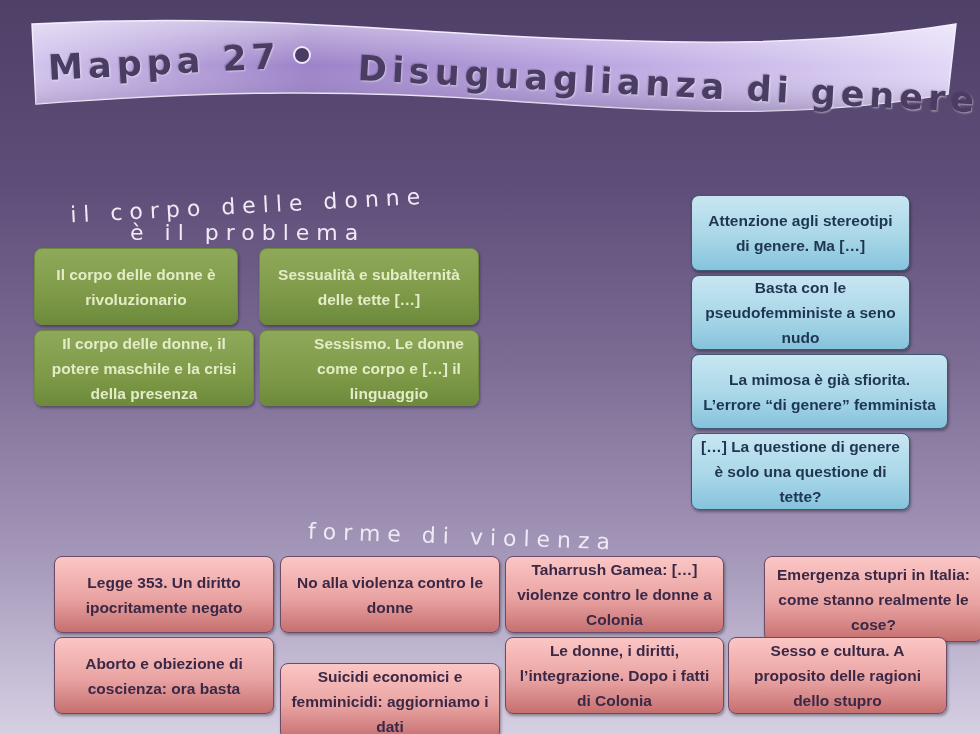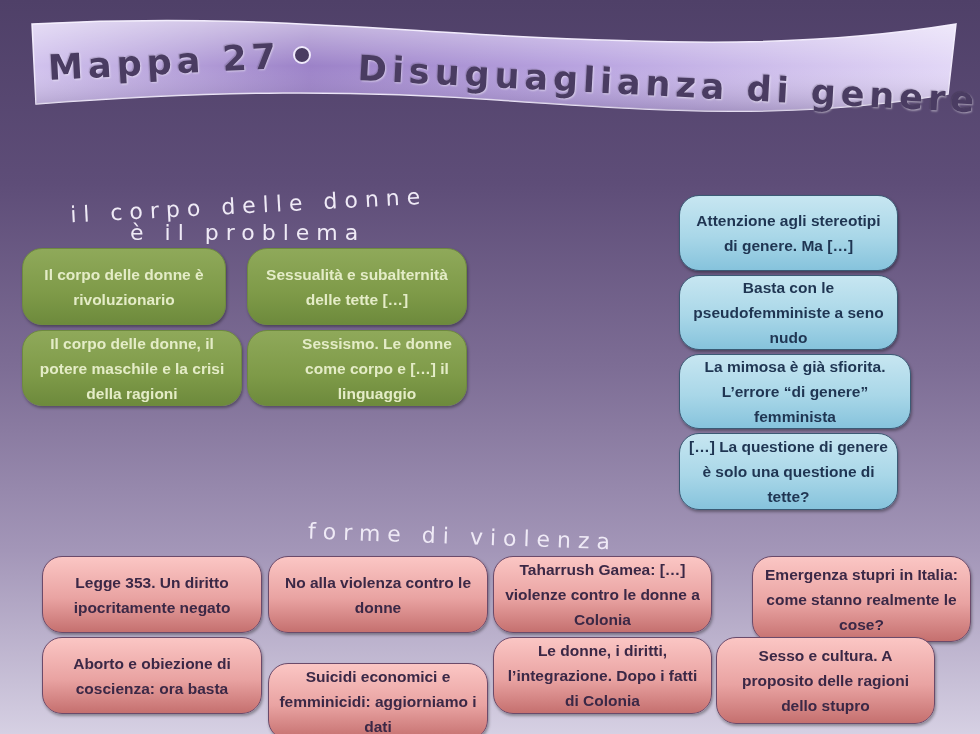--- a/index.html
+++ b/index.html
@@ -23,25 +23,26 @@
   }
   .bullet-dot {
     position: absolute; width: 14px; height: 14px; border-radius: 50%;
     background: #4a3c62; border: 2px solid #efe9fb;
   }
   .heading {
     position: absolute; color: #efeaf6; font-family: "DejaVu Sans", sans-serif;
     font-weight: normal; white-space: nowrap; font-size: 22px; letter-spacing: 7px;
   }
   .box {
-    position: absolute; border-radius: 20px; box-sizing: border-box;
+    position: absolute; border-radius: 8px; box-sizing: border-box;
     display: flex; align-items: center; justify-content: center; text-align: center;
     font-family: "Liberation Sans", sans-serif; font-weight: bold; font-size: 15.5px;
     line-height: 25px; padding: 0 8px; cursor: pointer;
     box-shadow: 1px 2px 3px rgba(0,0,0,0.35);
+    margin-left: 12px;
   }
   .green {
     background: linear-gradient(180deg, #8fa95a 0%, #7e9a48 60%, #6d8a3c 100%);
     color: #e4ecc7; border: 1px solid #6e8a3f;
   }
   .blue {
     background: linear-gradient(180deg, #c7e6f1 0%, #a9d7e8 55%, #86c3dc 100%);
     color: #1f3552; border: 1px solid #3b5a74;
   }
   .red {
@@ -75,32 +76,32 @@
     <span class="bullet-dot" style="left:265px; top:38px;"></span>
     <span class="bt" style="left:330px; top:40px; transform: rotate(3deg); transform-origin: left center; font-size:35px;">Disuguaglianza di genere</span>
   </div>
 </div>
 
 <div class="heading" style="left:70px; top:193px; transform: rotate(-3deg);">il corpo delle donne</div>
 <div class="heading" style="left:130px; top:220px;">è il problema</div>
 
 <div class="box green" style="left:22px; top:248px; width:204px; height:77px;">Il corpo delle donne è rivoluzionario</div>
 <div class="box green" style="left:247px; top:248px; width:220px; height:77px;">Sessualità e subalternità delle tette […]</div>
-<div class="box green" style="left:22px; top:330px; width:220px; height:76px;">Il corpo delle donne, il potere maschile e la crisi della ragioni</div>
+<div class="box green" style="left:22px; top:330px; width:220px; height:76px;">Il corpo delle donne, il potere maschile e la crisi della presenza</div>
 <div class="box green" style="left:247px; top:330px; width:220px; height:76px;padding-left:48px;">Sessismo. Le donne come corpo e […] il linguaggio</div>
 
 <div class="heading" style="left:738px; top:158px;margin-top:42px;">derive</div>
 
 <div class="box blue" style="left:679px; top:195px; width:219px; height:76px;">Attenzione agli stereotipi di genere. Ma […]</div>
 <div class="box blue" style="left:679px; top:275px; width:219px; height:75px;">Basta con le pseudofemministe a seno nudo</div>
-<div class="box blue" style="left:679px; top:354px; width:232px; height:75px;">La mimosa è già sfiorita. L’errore “di genere” femminista</div>
+<div class="box blue" style="left:679px; top:354px; width:257px; height:75px;">La mimosa è già sfiorita. L’errore “di genere” femminista</div>
 <div class="box blue" style="left:679px; top:433px; width:219px; height:77px;">[…] La questione di genere è solo una questione di tette?</div>
 
 <div class="heading" style="left:308px; top:524px; transform: rotate(2deg);">forme di violenza</div>
 
 <div class="box red" style="left:42px; top:556px; width:220px; height:77px;">Legge 353. Un diritto ipocritamente negato</div>
 <div class="box red" style="left:268px; top:556px; width:220px; height:77px;">No alla violenza contro le donne</div>
 <div class="box red" style="left:493px; top:556px; width:219px; height:77px;">Taharrush Gamea: […] violenze contro le donne a Colonia</div>
 <div class="box red" style="left:752px; top:556px; width:219px; height:86px;">Emergenza stupri in Italia: come stanno realmente le cose?</div>
 <div class="box red" style="left:42px; top:637px; width:220px; height:77px;">Aborto e obiezione di coscienza: ora basta</div>
 <div class="box red" style="left:268px; top:663px; width:220px; height:77px;">Suicidi economici e femminicidi: aggiorniamo i dati</div>
 <div class="box red" style="left:493px; top:637px; width:219px; height:77px;text-align:center;">Le donne, i diritti, l’integrazione. Dopo i fatti di Colonia</div>
-<div class="box red" style="left:716px; top:637px; width:219px; height:87px;">Sesso e cultura. A proposito delle ragioni dello stupro</div>
+<div class="box red" style="left:716px; top:637px; width:219px; height:77px;">Sesso e cultura. A proposito delle ragioni dello stupro</div>
 
 </body></html>

